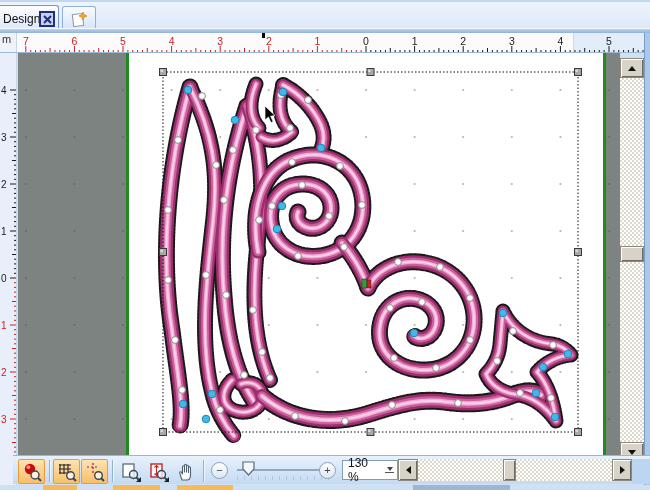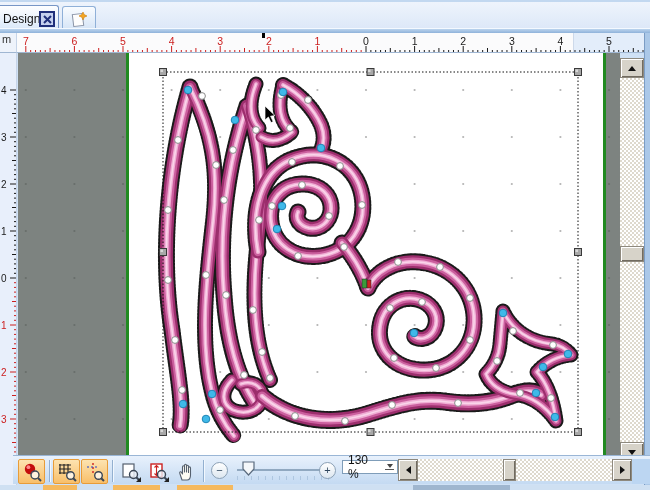--- a/index.html
+++ b/index.html
@@ -61,21 +61,21 @@
   .tb-btn.active { background:linear-gradient(#fde3b0,#f8bf6a); border:1px solid #e89c38; }
   .tb-sep { position:absolute; top:4px; width:1px; height:22px; background:#93b0d0; box-shadow:1px 0 0 #f2f8fe; }
   .corner-drop { position:absolute; right:1px; bottom:1px; width:0; height:0;
           border-left:5px solid transparent; border-bottom:5px solid #222; }
   .round-btn { position:absolute; top:6px; width:17px; height:17px; border-radius:50%;
           background:linear-gradient(#ffffff,#dde7f0); border:1px solid #8ba0b5;
           display:flex; align-items:center; justify-content:center; font-size:11px; color:#30475e; line-height:1; }
   #slider-line { position:absolute; left:224px; top:13px; width:96px; height:2px; background:#90a8c0; }
   #slider-ticks { position:absolute; left:224px; top:20px; width:96px; height:4px;
           background-image:repeating-linear-gradient(90deg,#aec6e0 0 1px,transparent 1px 7px); }
-  #zoom-combo { position:absolute; left:329px; top:4px; width:56px; height:14px; background:#fff;
+  #zoom-combo { position:absolute; left:329px; top:4px; width:56px; height:20px; background:#fff;
           border:1px solid #7f9db9; display:flex; align-items:center; }
   #zoom-combo .val { flex:1; font-size:12px; color:#111; padding-left:5px; }
   #zoom-combo .drop { width:15px; height:100%; display:flex; flex-direction:column; align-items:center; justify-content:center; gap:1px; }
   #zoom-combo .bar { width:9px; height:1px; background:#555; }
 
   
   #sliver { position:absolute; left:0; top:485px; width:650px; height:5px; background:#cfe0f2; }
   .sliver-block { position:absolute; top:0; height:5px; }
 </style>
 </head>

